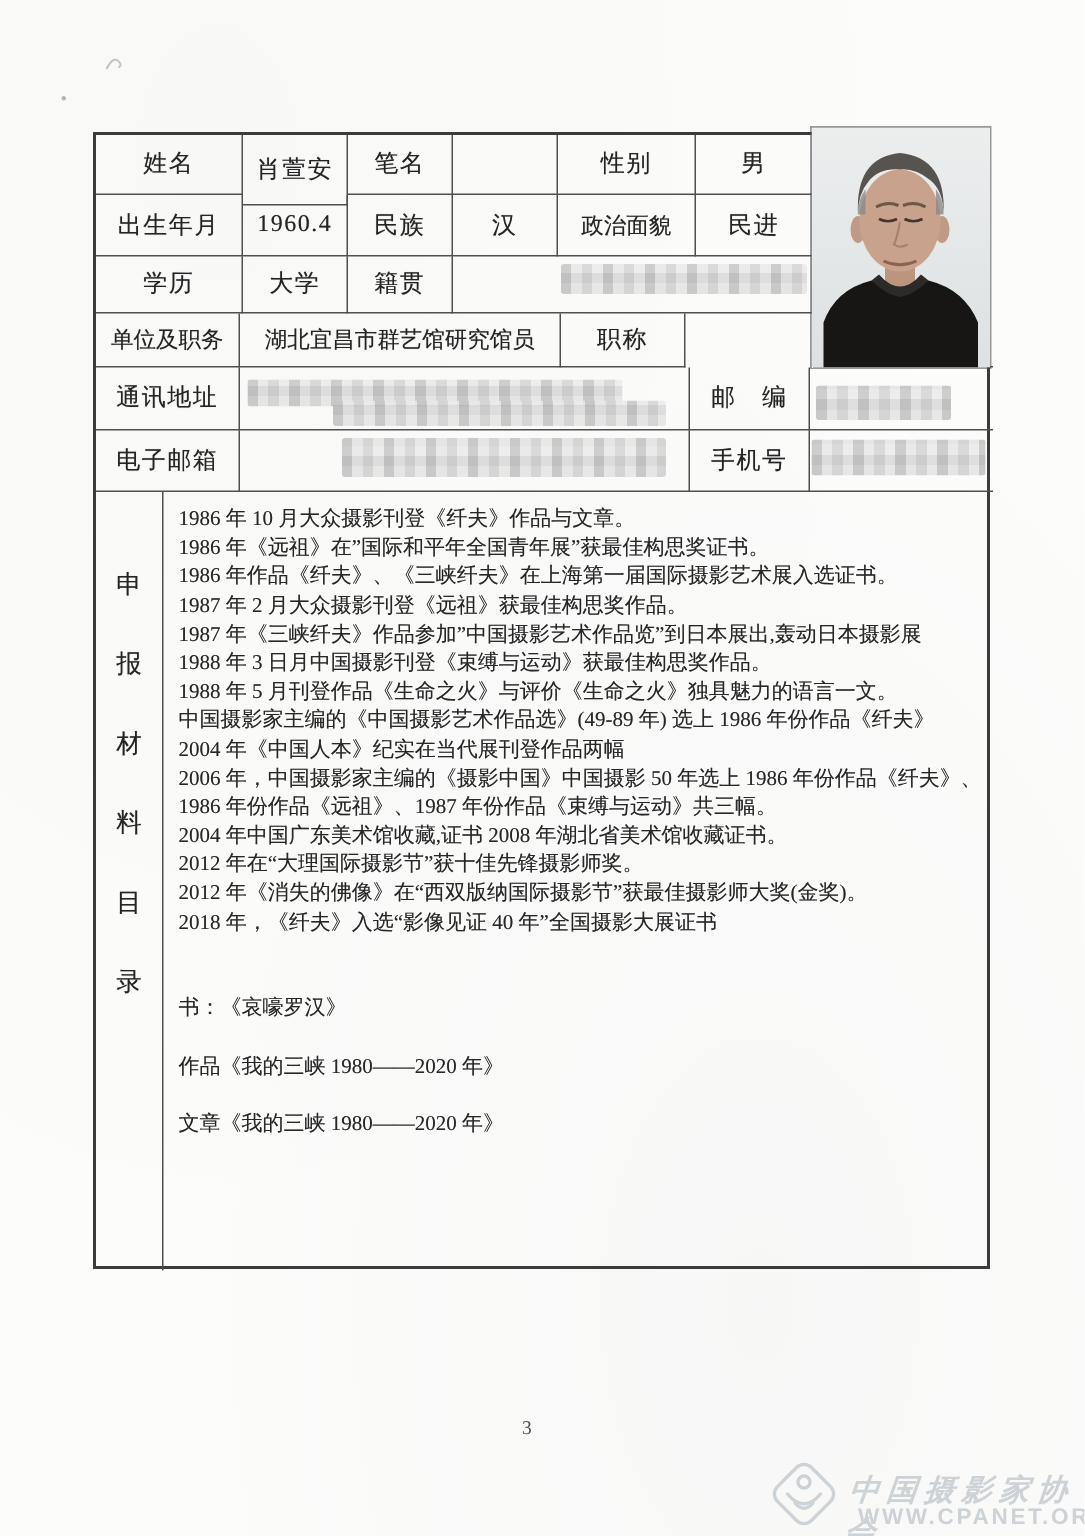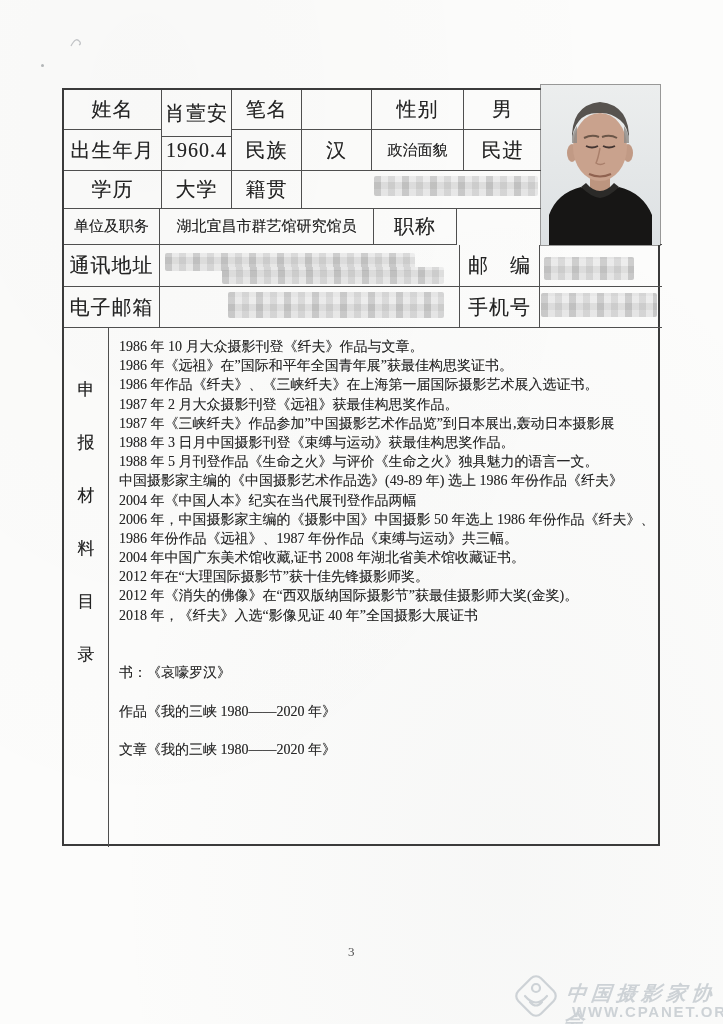--- a/index.html
+++ b/index.html
@@ -17,21 +17,21 @@
     color:#262626;
   }
   .tbl{
     position:absolute;left:62px;top:88px;width:598px;height:758px;
     border:2px solid #3b3b3b;box-sizing:border-box;
   }
   .cell{
     position:absolute;box-sizing:border-box;
     display:flex;align-items:center;justify-content:center;
     border-right:1px solid #4f4f4f;border-bottom:1px solid #4f4f4f;
-    font-size:20px;color:#242424;letter-spacing:1px;
+    font-size:16px;color:#242424;letter-spacing:1px;
     text-shadow:0 0 0.5px rgba(40,40,40,0.45);
     white-space:nowrap;
   }
   .cell.small{font-size:15px;letter-spacing:0;}
   .cell.noright{border-right:none;}
   
   .vlabel{
     position:absolute;left:0;top:238px;width:45px;height:519px;box-sizing:border-box;
     border-right:1px solid #4f4f4f;
     display:flex;flex-direction:column;align-items:center;

